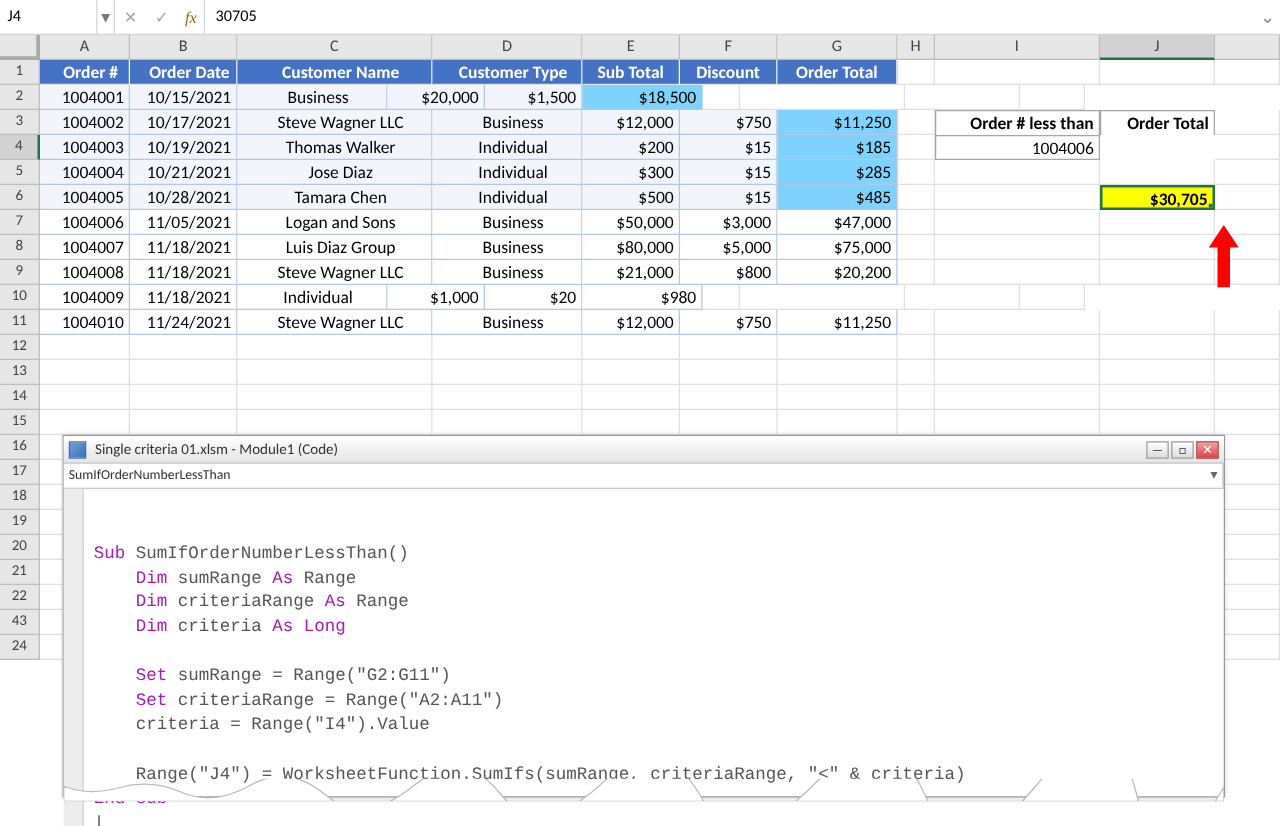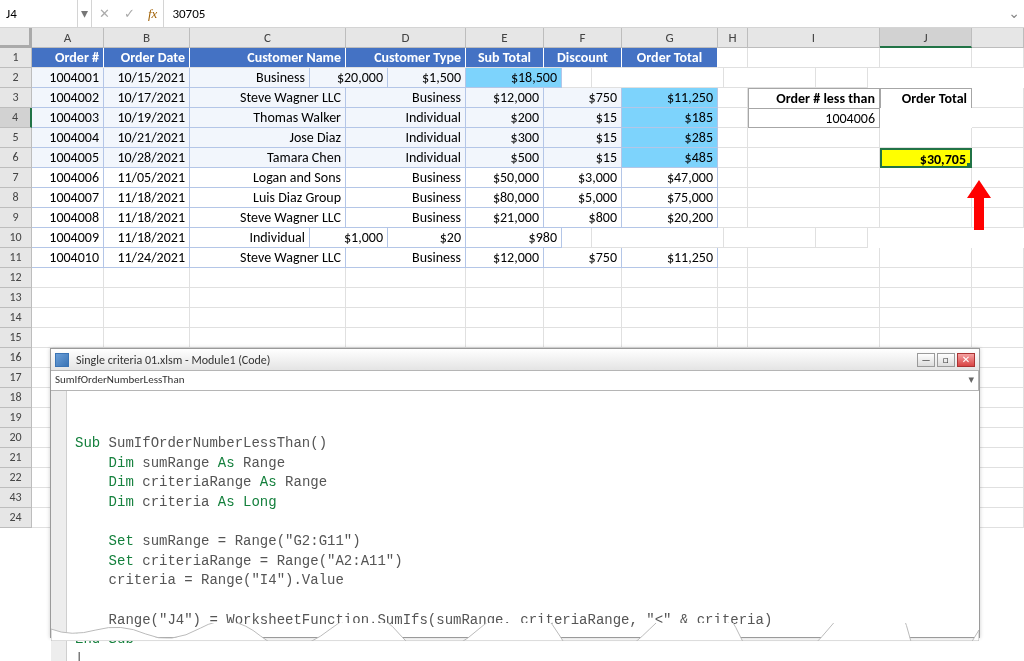--- a/index.html
+++ b/index.html
@@ -120,21 +120,21 @@
     border-right: 1px solid #e0e0e0;
     border-bottom: 1px solid #e0e0e0;
     padding: 0 4px;
     line-height: 19px;
     height: 20px;
     overflow: hidden;
     white-space: nowrap;
     font-size: 14px;
   }
   .cell.num { text-align: right; }
-  .cell.txt { text-align: right; padding-left: 14px; }
+  .cell.txt { text-align: center; padding-left: 14px; }
   .cell.ctr { text-align: center; }
   
   .th {
     background: #4472c4;
     color: #fff;
     font-weight: bold;
     border-right: 1px solid #fff;
   }
   .data-cell {
     background: #fff;
@@ -224,21 +224,21 @@
   }
   .vba-code {
     padding: 4px 12px 14px 24px;
     font-family: Consolas, 'Courier New', monospace;
     font-size: 14px;
     color: #555;
     line-height: 1.4;
     white-space: pre;
     position: relative;
   }
-  .kw { color: #15803d; }
+  .kw { color: #a21caf; }
   .gutter {
     position: absolute;
     left: 0; top: 0; bottom: 0;
     width: 16px;
     background: #ededed;
     border-right: 1px solid #cfcfcf;
   }
   
   .torn {
     position: absolute;

